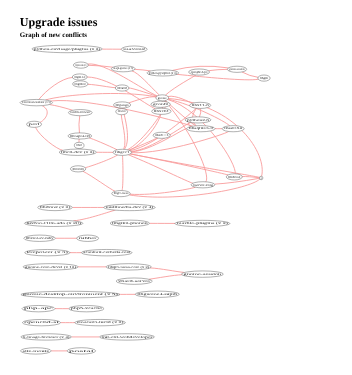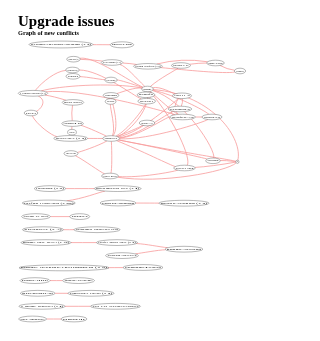--- a/index.html
+++ b/index.html
@@ -1,18 +1,18 @@
 <!DOCTYPE html>
 <html><head>
 <meta charset="utf-8">
 <style>
   html,body{margin:0;padding:0;background:#ffffff;width:264px;height:341px;overflow:hidden;}
   body{font-family:"Liberation Serif", serif;color:#000;-webkit-font-smoothing:antialiased;}
   #page{position:relative;width:264px;height:341px;background:#fff;}
-  #title{position:absolute;left:18px;top:15.5px;font-size:15px;font-weight:bold;line-height:10px;}
+  #title{position:absolute;left:18px;top:15.5px;font-size:11px;font-weight:bold;line-height:10px;}
   #subtitle{position:absolute;left:18px;top:28.5px;font-size:6.3px;font-weight:bold;line-height:7px;}
   svg#graph{position:absolute;left:0;top:0;}
   .edge{fill:none;stroke:#f89a9a;stroke-width:0.8;}
   .node-ell{fill:#ffffff;stroke:#555;stroke-width:0.42;}
   .node-lbl{font-family:"Liberation Serif", serif;font-size:2.75px;fill:#111;text-anchor:middle;dominant-baseline:central;}
 </style>
 </head>
 <body>
 
 <div id="page">

